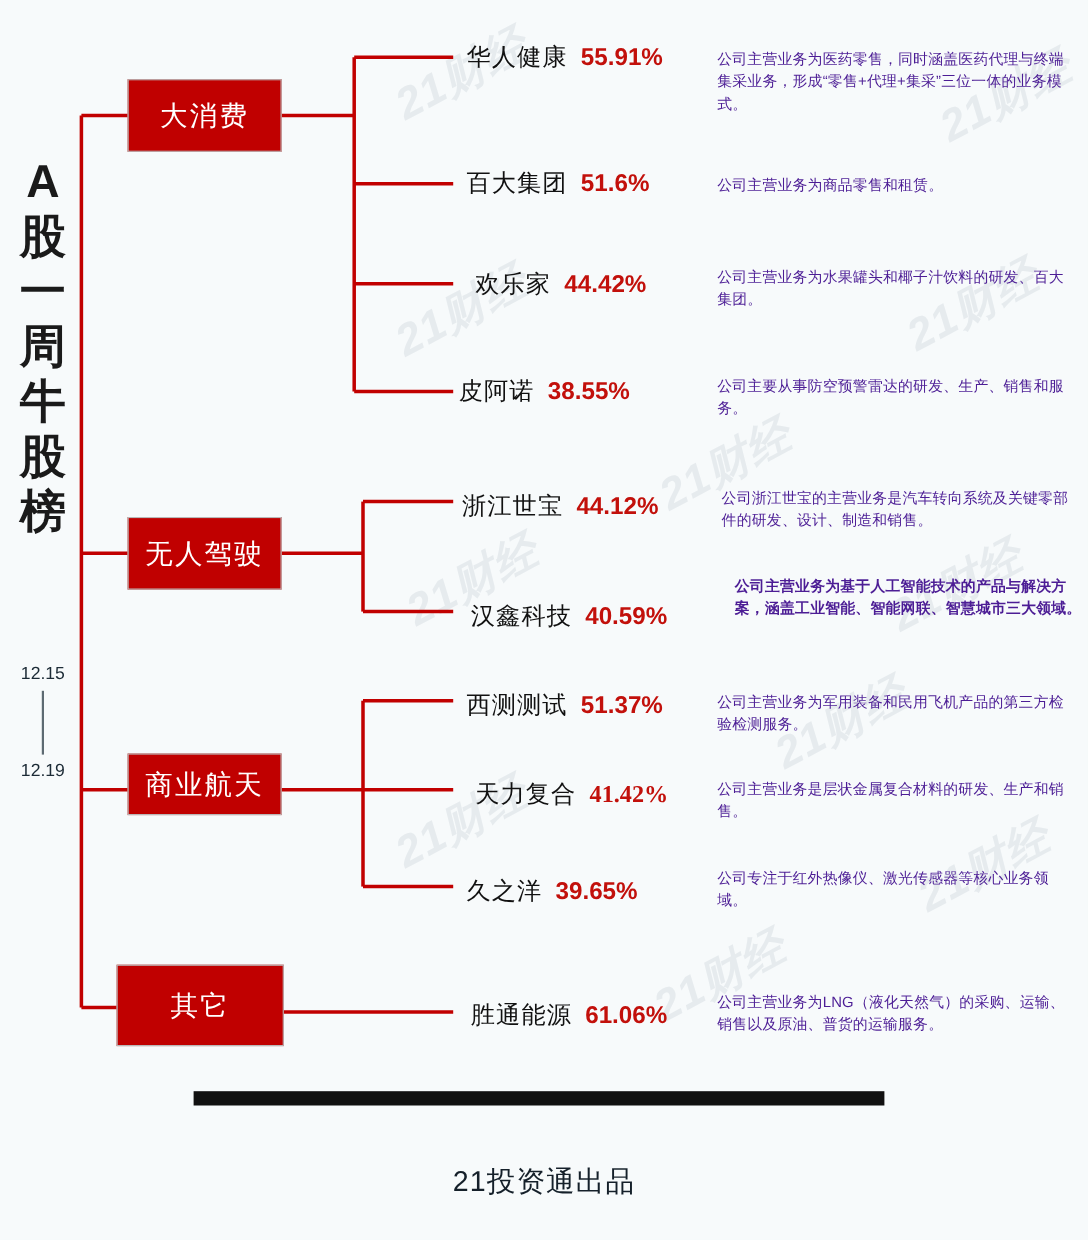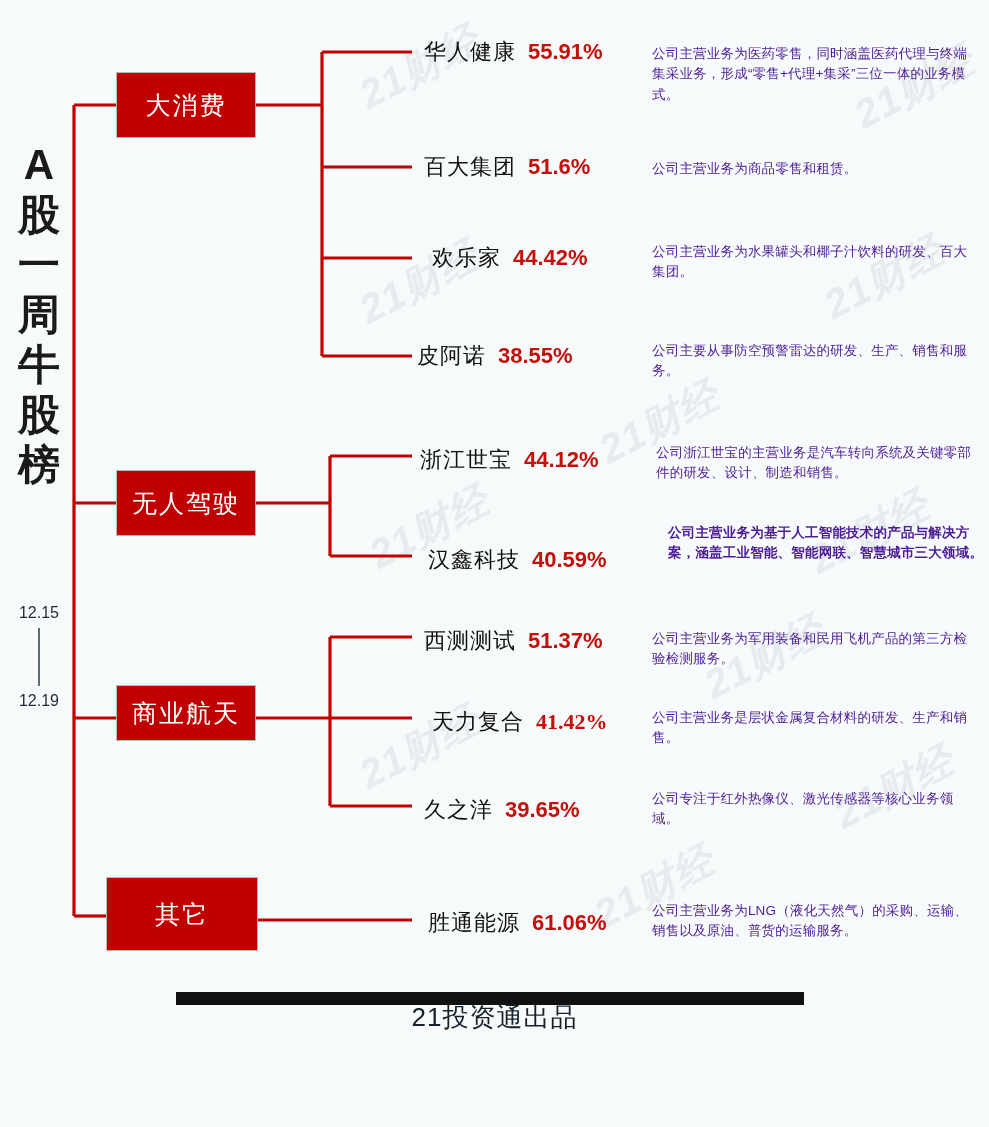--- a/index.html
+++ b/index.html
@@ -114,21 +114,21 @@
   .foot-bar {
     position: absolute;
     left: 176px;
     top: 992px;
     width: 628px;
     height: 13px;
     background: #111111;
   }
   .foot-text {
     position: absolute;
-    left: 0; top: 1000px;
+    left: 0; top: 1057px;
     width: 989px;
     text-align: center;
     font-size: 26px;
     color: #15202a;
     letter-spacing: 1px;
   }
 </style>
 </head>
 <body>
 

